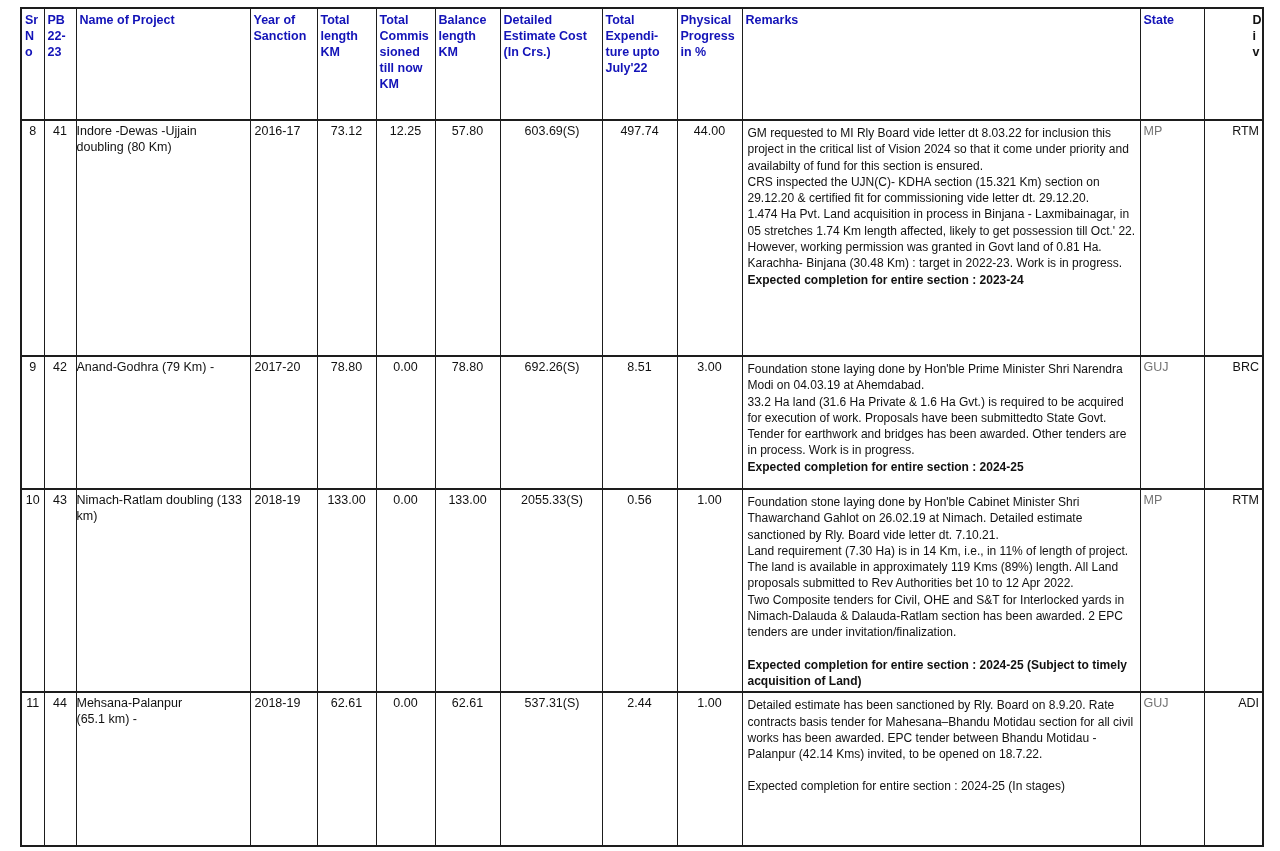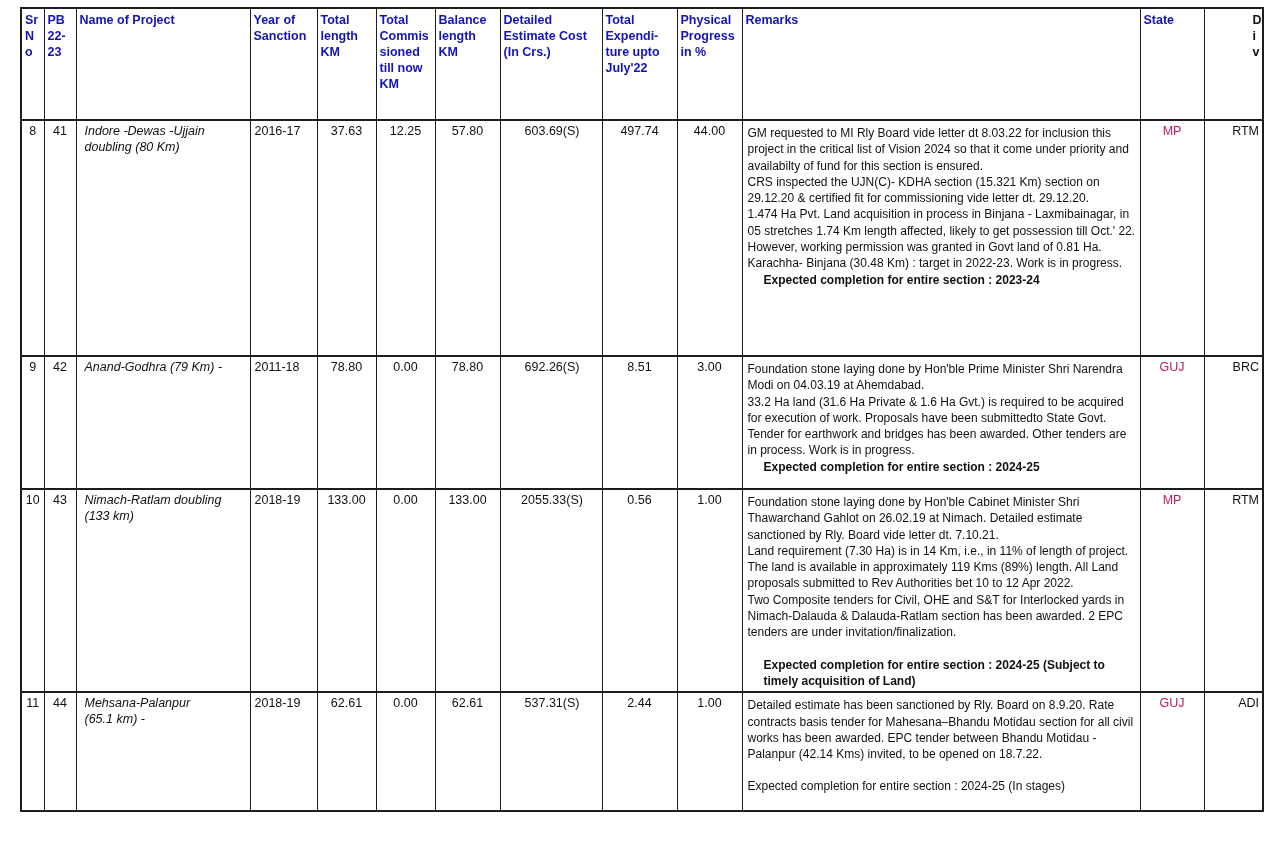--- a/index.html
+++ b/index.html
@@ -33,35 +33,35 @@
     color: #1313b8;
     text-align: left;
     white-space: pre-line;
     padding-top: 3px;
   }
   thead th.black { color: #111; padding-left: 48px; }
   tr.hdr   { height: 112px; }
   tr.row-8 { height: 236px; }
   tr.row-9 { height: 133px; }
   tr.row-10{ height: 160px; }
-  tr.row-11{ height: 119px; }
+  tr.row-11{ height: 154px; }
   td.ac { text-align: center; }
   td.al { text-align: left; }
-  td.name-cell { white-space: pre-line; padding-left: 8px; font-style: italic; }
+  td.name-cell { white-space: pre-line; padding-left: 0; }
   td.year-cell { padding-left: 4px; margin-top: 32px; }
-  td.state-cell { color: #be185d; text-align: center; }
+  td.state-cell { color: #737373; }
   td.div-cell { text-align: right; }
   td.est-cell { padding: 2px 0 0 0; }
   .est-inner {
     display: flex; justify-content: center;
     padding: 0 16px 0 18px;
   }
   td.remarks-cell { padding: 4px 4px 2px 5px; font-size: 12px; }
   .remarks-cell p { margin: 0; min-height: 16px; line-height: 16.3px; }
-  .remarks-cell p.bold { font-weight: bold; margin-left: 16px; }
+  .remarks-cell p.bold { font-weight: bold; }
 </style>
 </head>
 <body>
 
 <div id="sheet">
   <table class="projects">
     <colgroup>
       <col style="width:23px">
         <col style="width:32px">
         <col style="width:174px">
@@ -112,21 +112,21 @@
         <th class="black">Div</th>
       </tr>
     </thead>
     <tbody>
 
       <tr class="row-8">
         <td class="ac">8</td>
         <td class="ac">41</td>
         <td class="al name-cell">Indore -Dewas -Ujjain doubling (80 Km)</td>
         <td class="al year-cell">2016-17</td>
-        <td class="ac">37.63</td>
+        <td class="ac">73.12</td>
         <td class="ac">12.25</td>
         <td class="ac">57.80</td>
         <td class="est-cell">
           <div class="est-inner">
             <span>603.69</span>
             <span>(S)</span>
           </div>
         </td>
         <td class="ac">497.74</td>
         <td class="ac">44.00</td>
@@ -138,21 +138,21 @@
           <p class="bold">Expected completion for entire section : 2023-24</p>
         </td>
         <td class="state-cell">MP</td>
         <td class="div-cell">RTM</td>
       </tr>
 
       <tr class="row-9">
         <td class="ac">9</td>
         <td class="ac">42</td>
         <td class="al name-cell">Anand-Godhra (79 Km) -</td>
-        <td class="al year-cell">2011-18</td>
+        <td class="al year-cell">2017-20</td>
         <td class="ac">78.80</td>
         <td class="ac">0.00</td>
         <td class="ac">78.80</td>
         <td class="est-cell">
           <div class="est-inner">
             <span>692.26</span>
             <span>(S)</span>
           </div>
         </td>
         <td class="ac">8.51</td>

